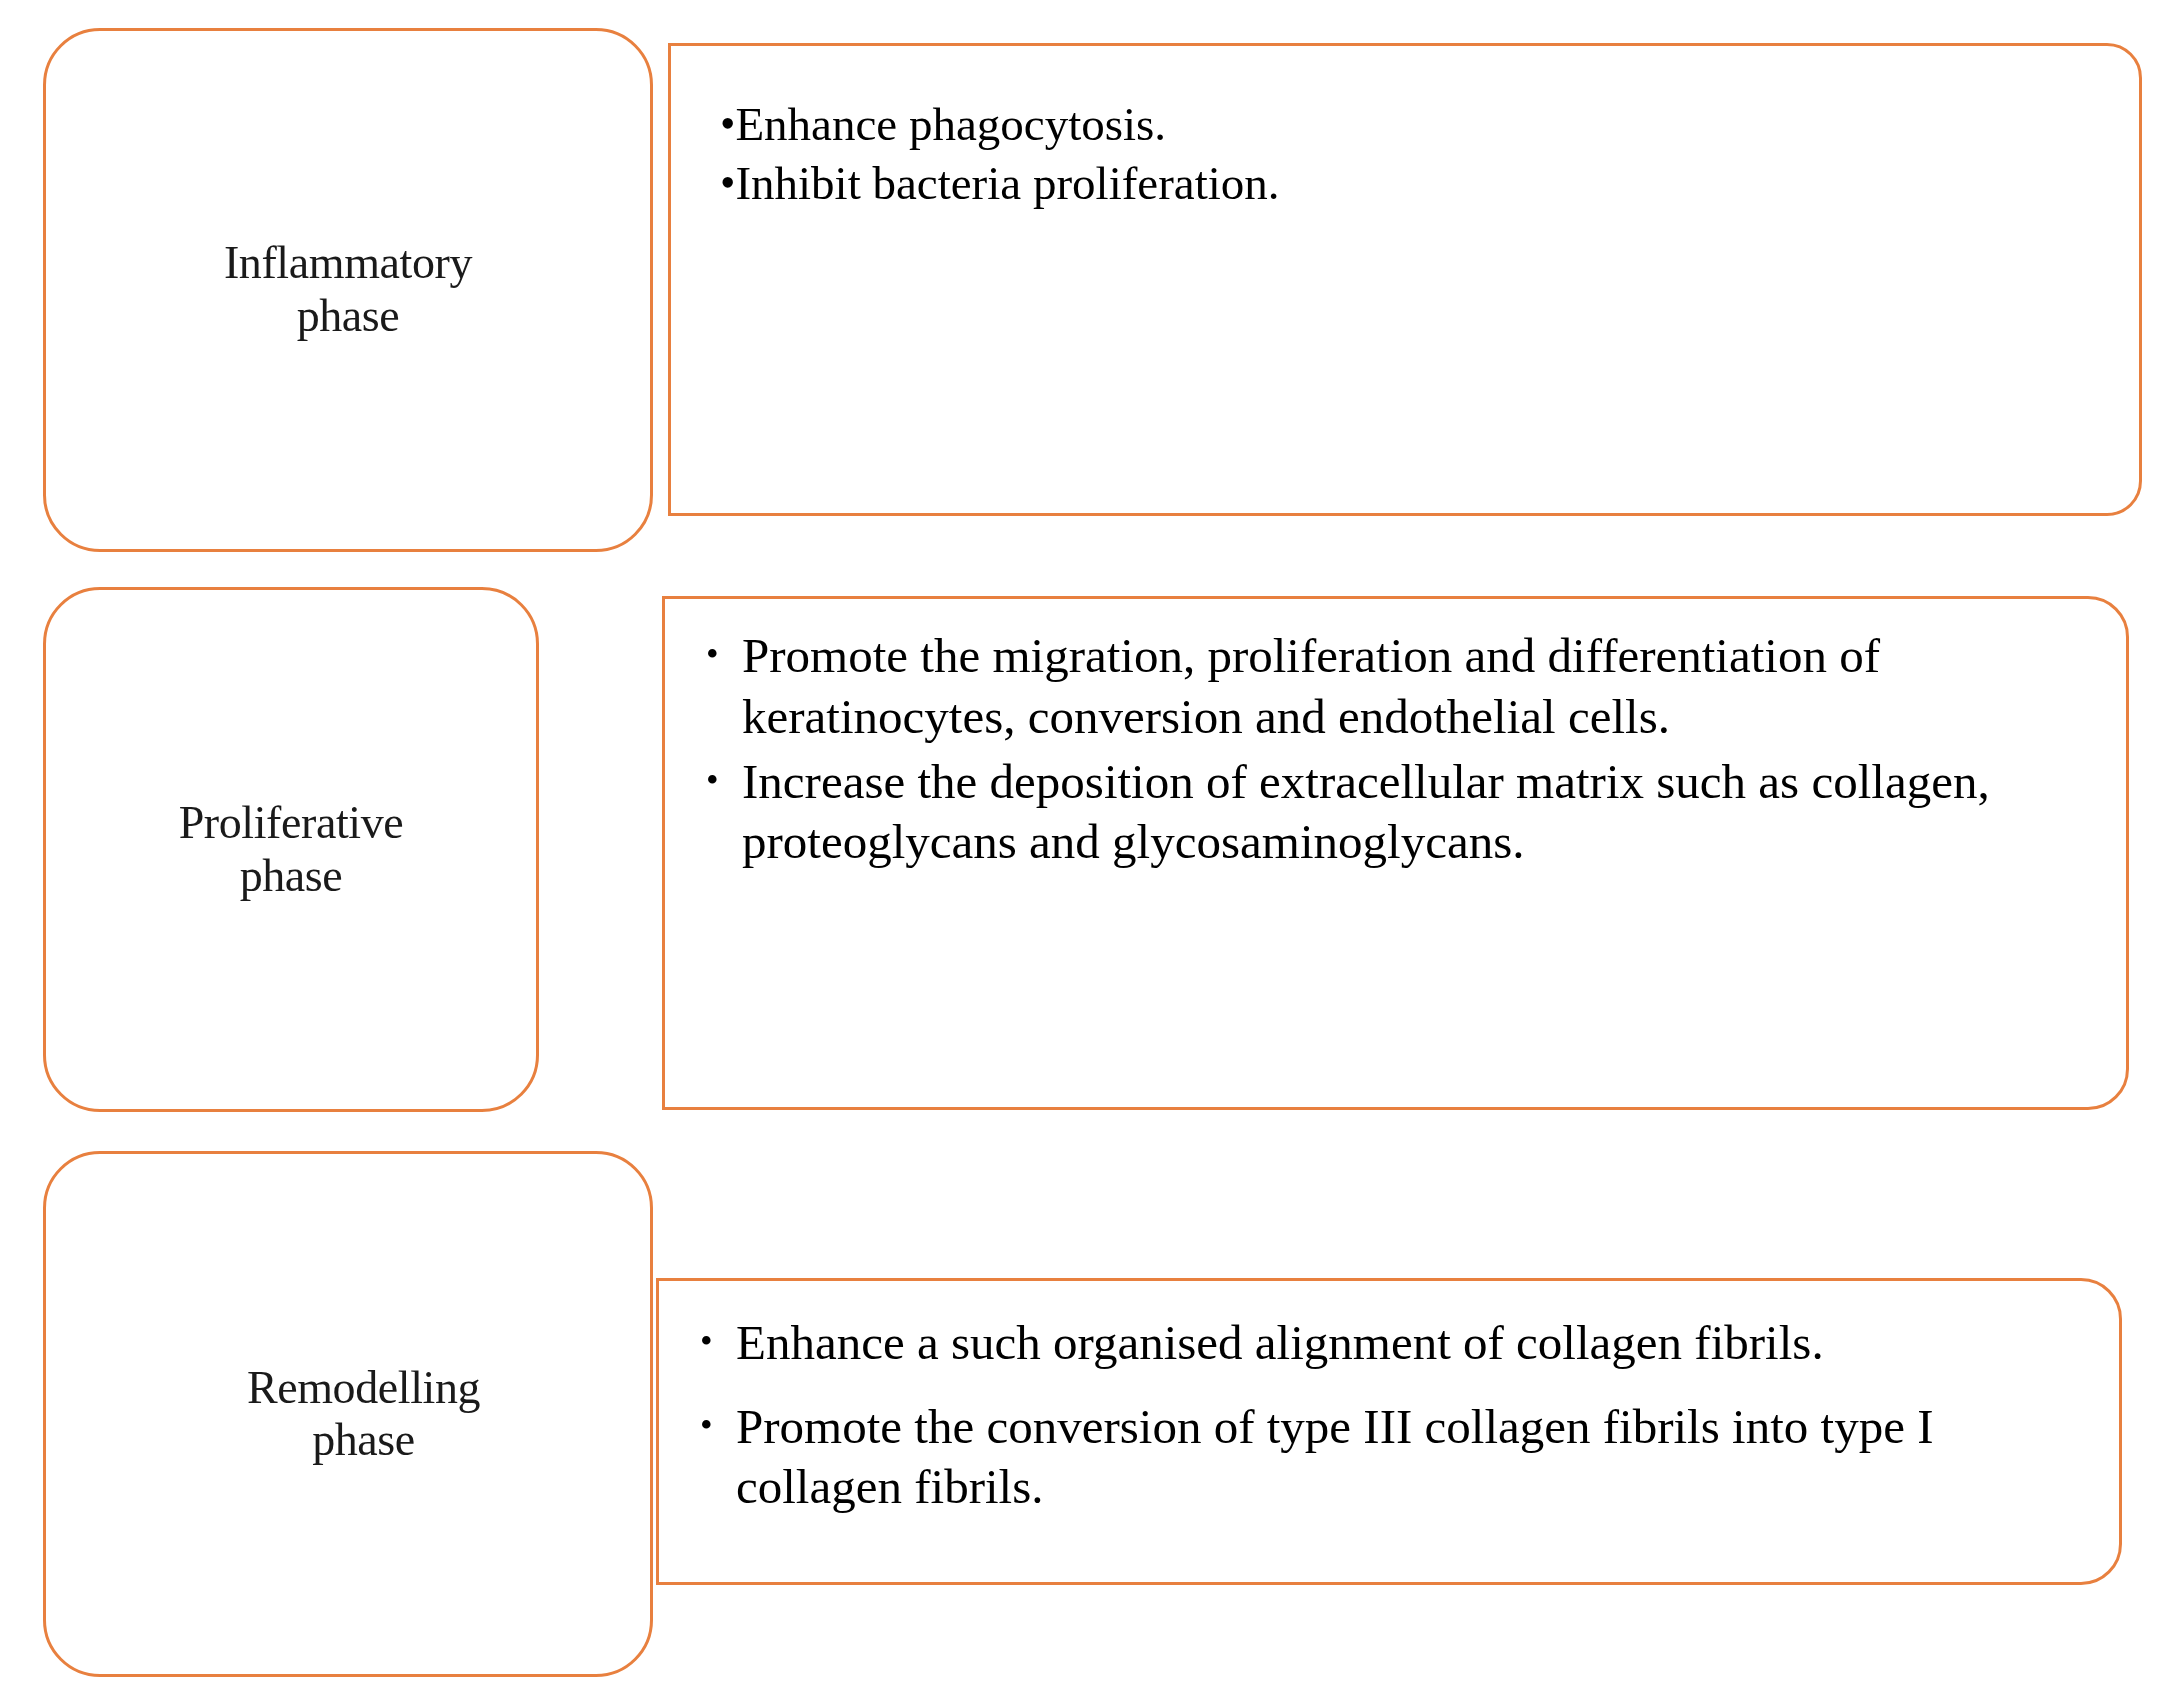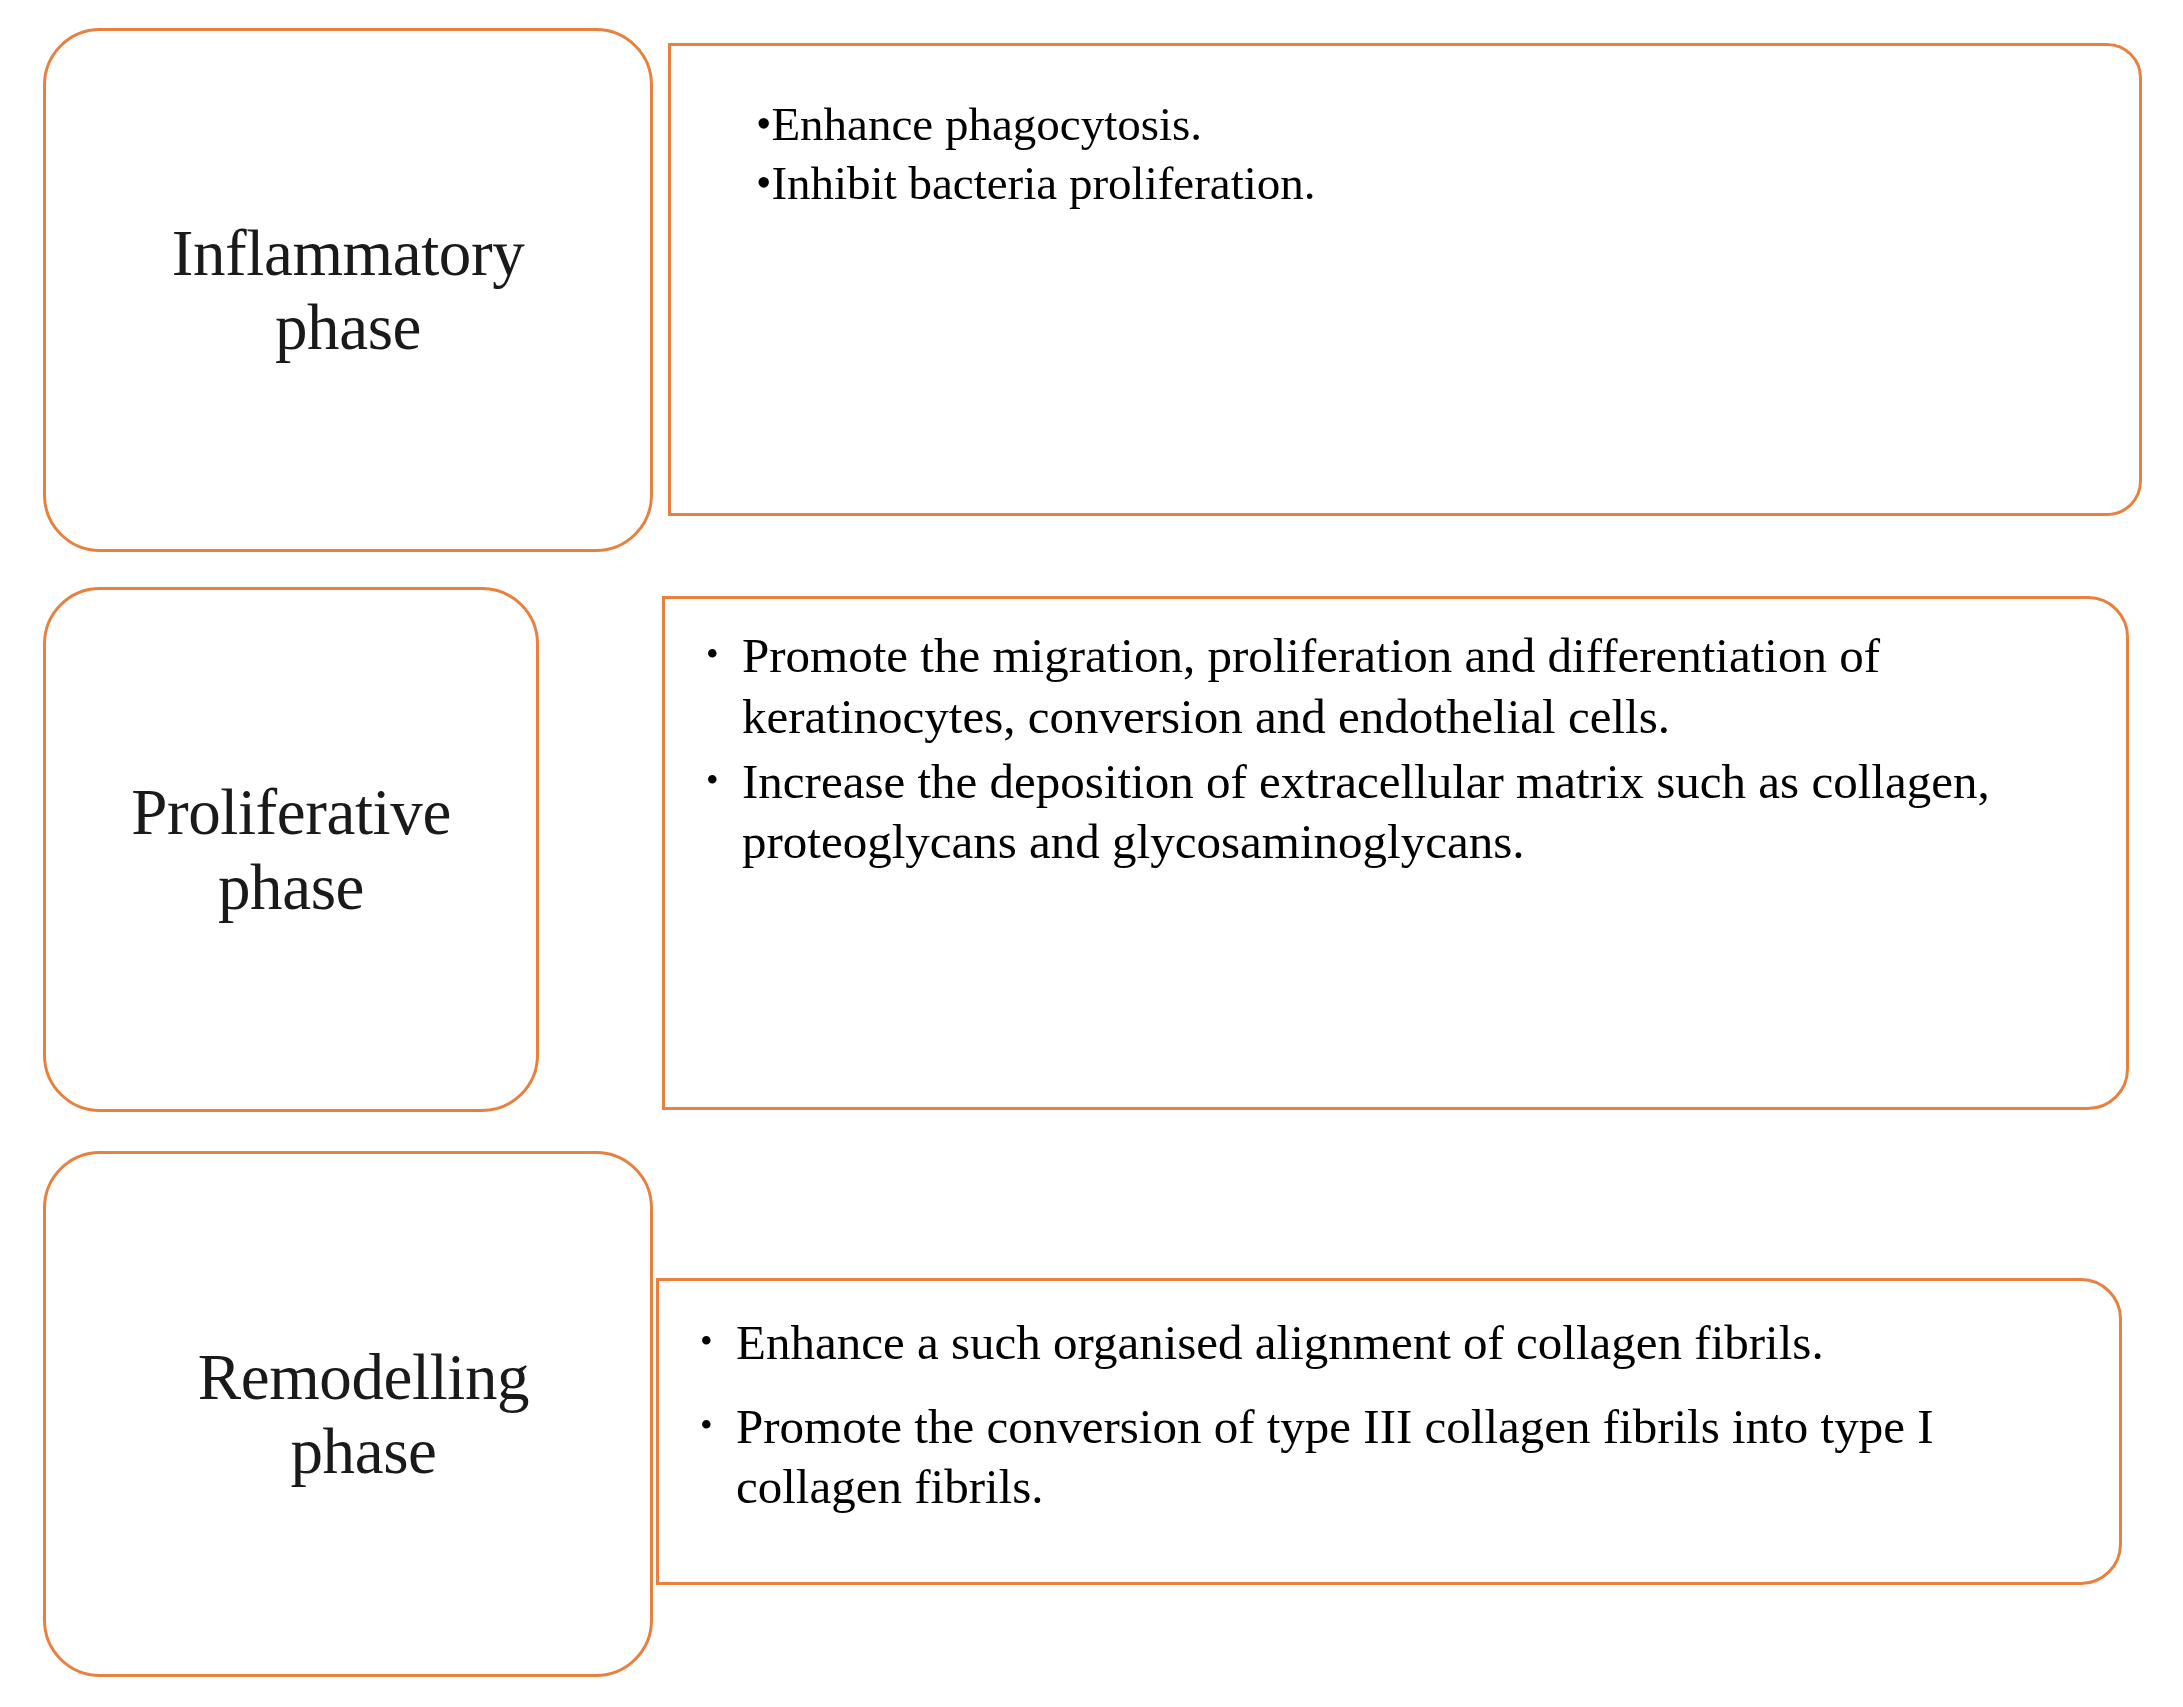--- a/index.html
+++ b/index.html
@@ -23,21 +23,21 @@
     box-sizing: border-box;
     border: 3.2px solid #E8803F;
     border-radius: 57px;
     background: #ffffff;
     display: flex;
     align-items: center;
     justify-content: center;
     z-index: 2;
   }
   .phase-label {
-    font-size: 65px;
+    font-size: 46px;
     line-height: 1.14;
     text-align: center;
     letter-spacing: -0.4px;
     white-space: pre-line;
     color: #1a1a1a;
   }
 
   
   .detail-panel {
     position: absolute;
@@ -51,21 +51,21 @@
   .detail-panel.r-round { border-top-right-radius: 41px; border-bottom-right-radius: 41px; }
   .detail-panel.r-round-sm { border-top-right-radius: 35px; border-bottom-right-radius: 35px; }
 
   .bullet-list {
     list-style: none;
     margin: 0;
     padding: 0;
   }
 
   
-  .style-tight { padding: 49px 31.5px 0 49px; margin-left: 36px; }
+  .style-tight { padding: 49px 31.5px 0 49px; }
   .style-tight .bullet-item {
     display: block;
     font-size: 47px;
     line-height: 1.26;
     white-space: nowrap;
   }
   .style-tight .bullet-mark {
     font-size: 44px;
     vertical-align: 1.6px;
   }

